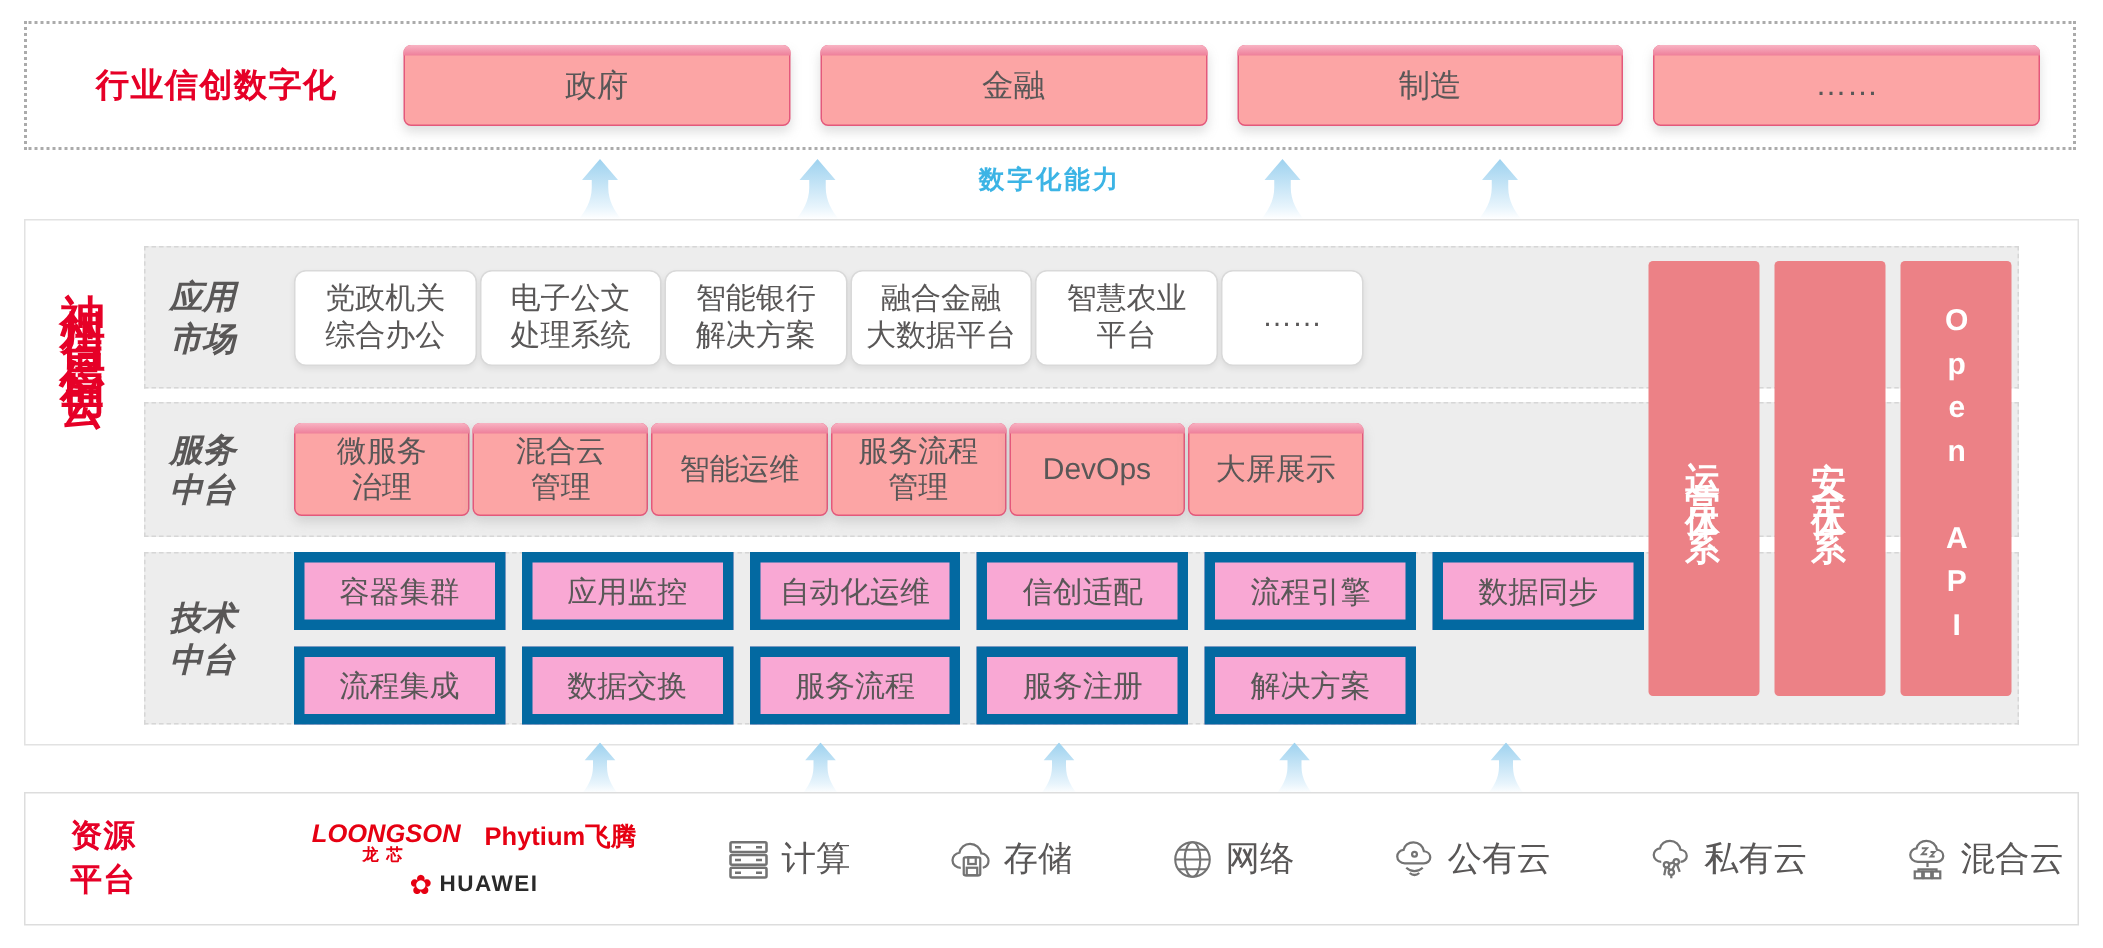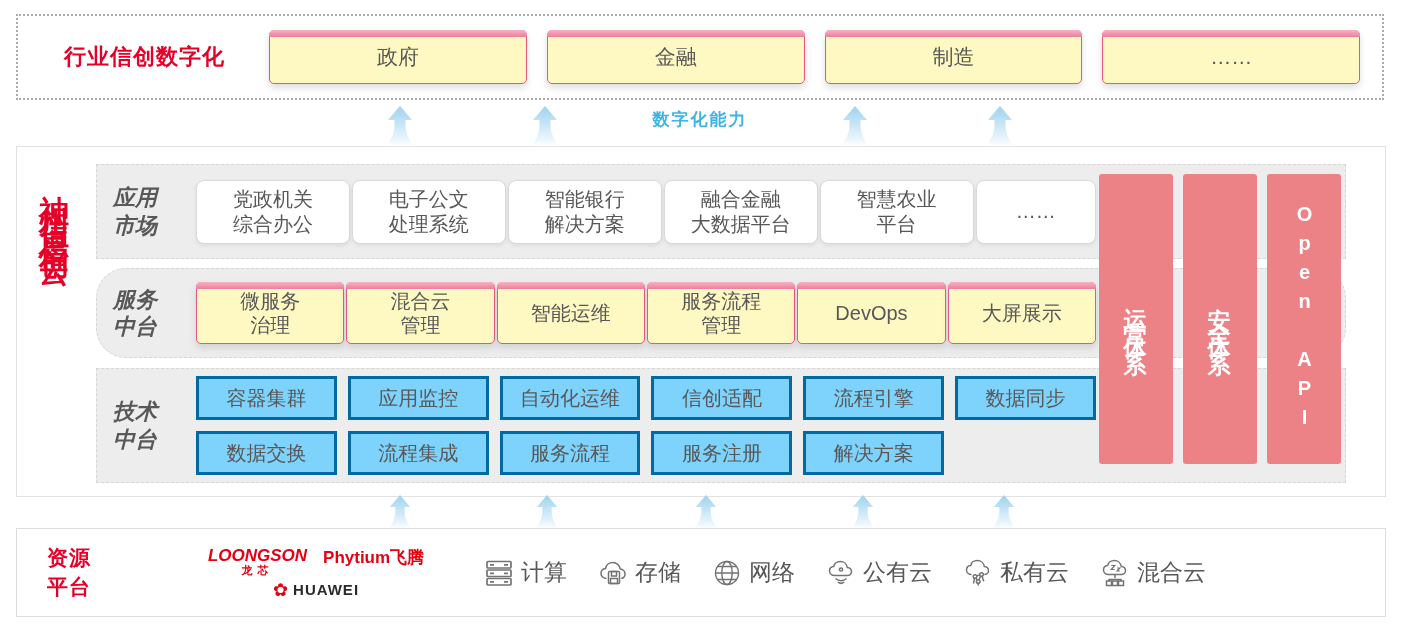--- a/index.html
+++ b/index.html
@@ -4,21 +4,21 @@
 <style>
   html,body{margin:0;padding:0;background:#fff;}
   .canvas{position:relative;width:1402px;height:632px;background:#fff;
     font-family:"Liberation Sans","DejaVu Sans",sans-serif;color:#595757;overflow:hidden;}
 
   
   .top-band{position:absolute;left:16px;top:14px;width:1368px;height:86px;
     border:2px dotted #ababab;box-sizing:border-box;display:flex;align-items:center;}
   .top-title{color:#e60027;font-weight:bold;font-size:22px;margin-left:46px;white-space:nowrap;letter-spacing:1px;}
   .top-boxes{display:flex;gap:20px;margin-left:44px;flex:1;padding-right:22px;}
-  .pinkbox{position:relative;background:#fef9c3;border:1px solid #e4587b;border-radius:5px;
+  .pinkbox{position:relative;background:#fca5a5;border:1px solid #e4587b;border-radius:5px;
     box-shadow:0 4px 7px rgba(140,140,140,.28);color:#595757;
     display:flex;align-items:center;justify-content:center;text-align:center;}
   .pinkbox::before{content:"";position:absolute;top:-1px;left:-1px;right:-1px;height:7px;
     background:linear-gradient(#f8b3c3,#ee7f9a);border-radius:5px 5px 0 0;}
   .top-box{flex:1;height:52px;font-size:21px;}
 
   
   .arrow{position:absolute;width:34px;height:40px;}
   .arrow-band-top{position:absolute;left:16px;top:102px;width:1368px;height:44px;}
   .arrow-band-bottom{position:absolute;left:16px;top:494px;width:1368px;height:36px;}
@@ -28,31 +28,31 @@
 
   
   .main-box{position:absolute;left:16px;top:146px;width:1370px;height:351px;
     border:1px solid #e2e2e2;box-sizing:border-box;background:#fff;}
   .v-title{position:absolute;left:22px;top:24px;writing-mode:vertical-rl;text-orientation:upright;
     color:#e60027;font-weight:bold;font-size:30px;letter-spacing:11px;line-height:1;}
   .rows{position:absolute;left:79px;top:17px;width:1250px;}
   .grow{background:#ededed;border:1px dashed #d6d6d6;box-sizing:border-box;
     display:flex;align-items:center;padding-left:16px;}
   .row1{height:95px;margin-bottom:9px;}
-  .row2{height:90px;margin-bottom:10px;border-radius:30px;}
+  .row2{height:90px;margin-bottom:10px;}
   .row3{height:115px;}
   .row-label{width:64px;font-weight:bold;color:#595757;font-size:22px;line-height:1.25;white-space:pre-line;font-style:italic;}
-  .row-boxes{display:flex;gap:2px;width:900px;margin-left:19px;align-items:center;}
+  .row-boxes{display:flex;gap:2px;width:713px;margin-left:19px;align-items:center;}
   .app-box{flex:1;min-height:62px;background:#fff;border:1px solid #d9d9d9;border-radius:8px;
     display:flex;align-items:center;justify-content:center;text-align:center;
     font-size:20px;line-height:1.25;white-space:pre-line;box-shadow:0 2px 4px rgba(0,0,0,.07);}
   .app-box.dots{flex:0.78;}
   .svc-box{flex:1;height:60px;font-size:20px;line-height:1.2;white-space:pre-line;}
   .tech-grid{display:grid;grid-template-columns:repeat(6,1fr);gap:11px;width:900px;margin-left:19px;}
-  .tech-box{height:38px;background:#7dd3fc;border:3px solid #0369a1;
+  .tech-box{height:38px;background:#f9a8d4;border:7px solid #0369a1;
     display:flex;align-items:center;justify-content:center;font-size:20px;}
 
   .side-bar{position:absolute;top:27px;width:74px;height:290px;background:#ec8186;border-radius:3px;
     display:flex;align-items:center;justify-content:center;color:#fff;font-weight:bold;
     writing-mode:vertical-rl;text-orientation:upright;}
   .side-bar-cn{font-size:23px;letter-spacing:15px;}
   .side-bar-en{font-size:20px;letter-spacing:7px;}
   .bar1{left:1082px;} .bar2{left:1166px;} .bar3{left:1250px;}
 
   
@@ -61,21 +61,21 @@
   .bottom-title{color:#e60027;font-weight:bold;font-size:21px;line-height:1.35;
     white-space:pre-line;margin-left:30px;letter-spacing:1px;}
   .logos{margin-left:100px;display:flex;flex-direction:column;align-items:center;gap:3px;width:250px;}
   .logos-row1{display:flex;align-items:flex-start;gap:16px;}
   .loongson{color:#e60012;font-weight:bold;font-style:italic;font-size:17px;line-height:1;text-align:center;}
   .loongson-cn{display:block;font-style:normal;font-size:11px;letter-spacing:5px;margin-top:1px;}
   .phytium{color:#e60012;font-weight:bold;font-size:17px;line-height:1;margin-top:2px;}
   .huawei{display:flex;align-items:center;gap:5px;margin-top:2px;}
   .huawei-flower{color:#e60012;font-size:18px;line-height:1;}
   .huawei-text{color:#2a2a2a;font-weight:bold;font-size:15px;letter-spacing:1px;}
-  .resources{display:flex;align-items:center;margin-left:42px;gap:30px;text-align:right;}
+  .resources{display:flex;align-items:center;margin-left:42px;gap:64px;text-align:right;}
   .resource{display:flex;align-items:center;gap:6px;}
   .resource-label{color:#595757;font-size:23px;white-space:nowrap;}
   .ricon{display:block;}
 </style>
 </head>
 <body>
 
 <div class="canvas">
 
   <svg width="0" height="0" style="position:absolute" aria-hidden="true">
@@ -156,22 +156,22 @@
       <div class="grow row3">
         <div class="row-label">技术
 中台</div>
         <div class="tech-grid">
           <div class="tech-box">容器集群</div>
           <div class="tech-box">应用监控</div>
           <div class="tech-box">自动化运维</div>
           <div class="tech-box">信创适配</div>
           <div class="tech-box">流程引擎</div>
           <div class="tech-box">数据同步</div>
+          <div class="tech-box">流程集成</div>
           <div class="tech-box">数据交换</div>
-          <div class="tech-box">流程集成</div>
           <div class="tech-box">服务流程</div>
           <div class="tech-box">服务注册</div>
           <div class="tech-box">解决方案</div>
         </div>
       </div>
     </div>
 
     <div class="side-bar side-bar-cn bar1">运营体系</div>
     <div class="side-bar side-bar-cn bar2">安全体系</div>
     <div class="side-bar side-bar-en bar3">Open API</div>

